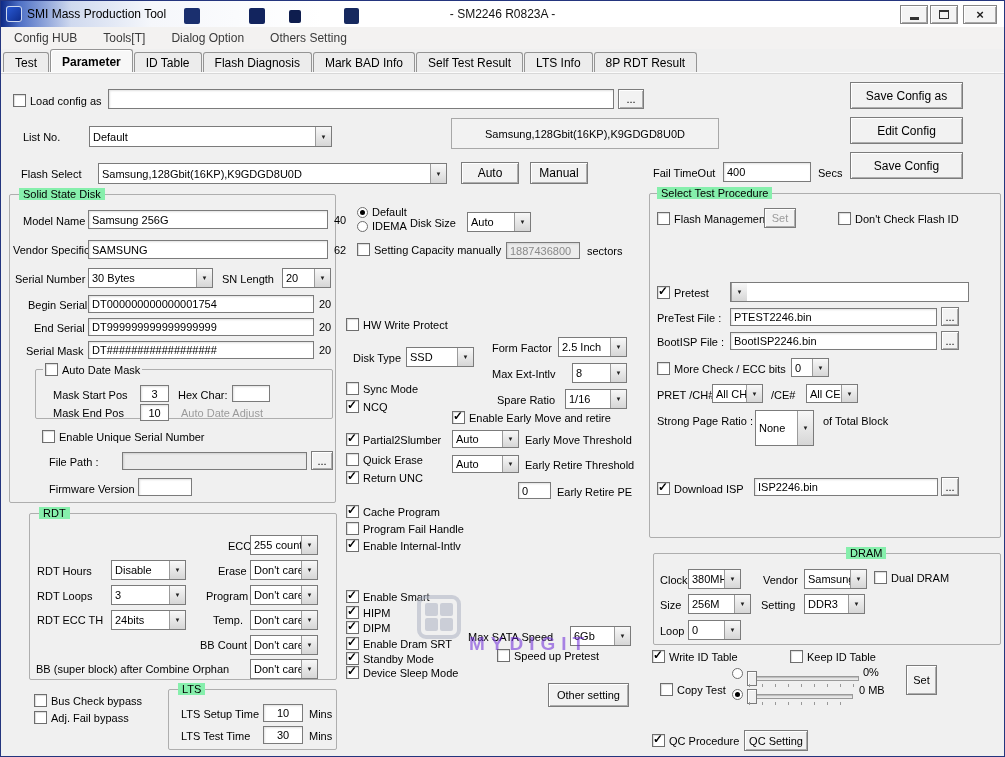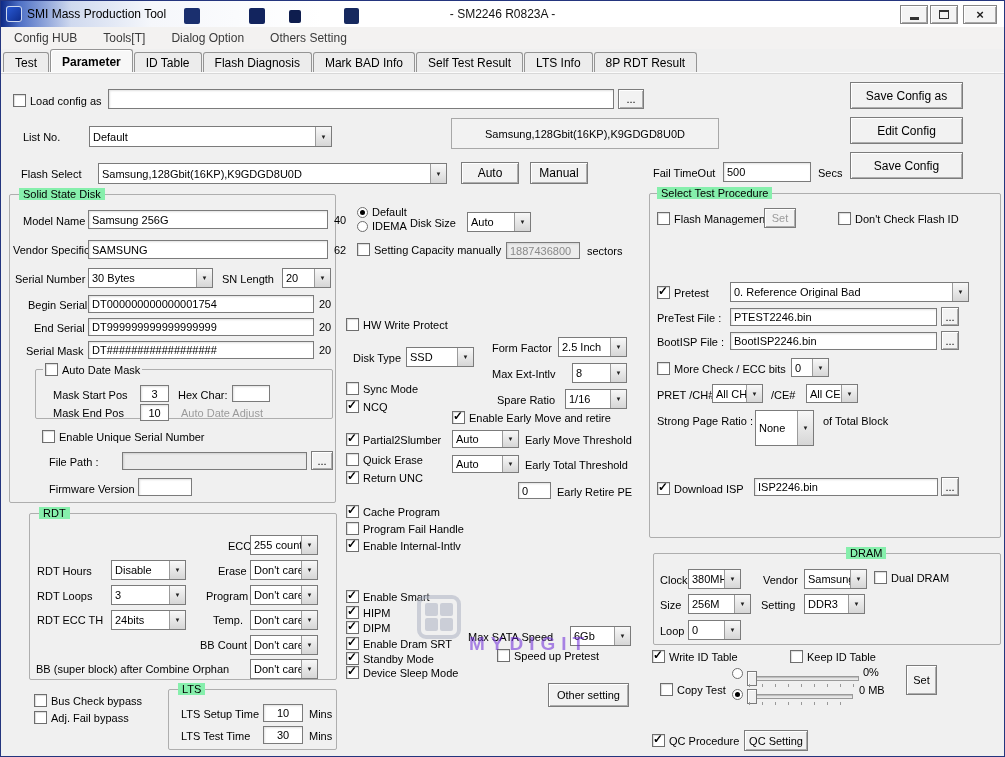--- a/index.html
+++ b/index.html
@@ -123,21 +123,21 @@
   <div class="btn" style="left:849px;top:116px;width:113px;height:27px">Edit Config</div>
 
   <div class="lbl" style="left:20px;top:167px">Flash Select</div>
   <div class="sel" style="left:97px;top:162px;width:349px;height:21px">
       <span class="tx">Samsung,128Gbit(16KP),K9GDGD8U0D</span>
       <span class="ar">▼</span>
     </div>
   <div class="btn" style="left:460px;top:161px;width:58px;height:22px">Auto</div>
   <div class="btn" style="left:529px;top:161px;width:58px;height:22px">Manual</div>
   <div class="lbl" style="left:652px;top:166px">Fail TimeOut</div>
-  <div class="inp" style="left:722px;top:161px;width:88px;height:20px">500</div>
+  <div class="inp" style="left:722px;top:161px;width:88px;height:20px">400</div>
   <div class="lbl" style="left:817px;top:166px">Secs</div>
   <div class="btn" style="left:849px;top:151px;width:113px;height:27px">Save Config</div>
 
   <div class="lbl" style="left:22px;top:214px">Model Name</div>
   <div class="inp" style="left:87px;top:209px;width:240px;height:19px">Samsung 256G</div>
   <div class="lbl" style="left:333px;top:213px">40</div>
   <div class="rad on" style="left:356px;top:205px">
       <span class="ci"></span>
       <span>Default</span>
     </div>
@@ -312,21 +312,21 @@
     </div>
   <div class="lbl" style="left:524px;top:433px">Early Move Threshold</div>
   <div class="chk" style="left:345px;top:452px">
       <span class="bx"></span>
       <span>Quick Erase</span>
     </div>
   <div class="sel" style="left:451px;top:454px;width:67px;height:18px">
       <span class="tx">Auto</span>
       <span class="ar">▼</span>
     </div>
-  <div class="lbl" style="left:524px;top:458px">Early Total Threshold</div>
+  <div class="lbl" style="left:524px;top:458px">Early Retire Threshold</div>
   <div class="chk on" style="left:345px;top:470px">
       <span class="bx"></span>
       <span>Return UNC</span>
     </div>
   <div class="inp" style="left:517px;top:481px;width:33px;height:17px">0</div>
   <div class="lbl" style="left:556px;top:485px">Early Retire PE</div>
   <div class="chk on" style="left:345px;top:504px">
       <span class="bx"></span>
       <span>Cache Program</span>
     </div>
@@ -381,21 +381,20 @@
   <div class="chk" style="left:837px;top:211px">
       <span class="bx"></span>
       <span>Don't Check Flash ID</span>
     </div>
 
   <div class="chk on" style="left:656px;top:285px">
       <span class="bx"></span>
       <span>Pretest</span>
     </div>
   <div class="sel" style="left:729px;top:281px;width:239px;height:20px">
-      <span class="tx">0. Reference Original Bad</span>
       <span class="ar">▼</span>
     </div>
   <div class="lbl" style="left:656px;top:311px">PreTest File :</div>
   <div class="inp" style="left:729px;top:307px;width:207px;height:18px">PTEST2246.bin</div>
   <div class="btn sm" style="left:940px;top:306px;width:18px;height:19px">...</div>
   <div class="lbl" style="left:656px;top:335px">BootISP File :</div>
   <div class="inp" style="left:729px;top:331px;width:207px;height:18px">BootISP2246.bin</div>
   <div class="btn sm" style="left:940px;top:330px;width:18px;height:19px">...</div>
   <div class="chk" style="left:656px;top:361px">
       <span class="bx"></span>

